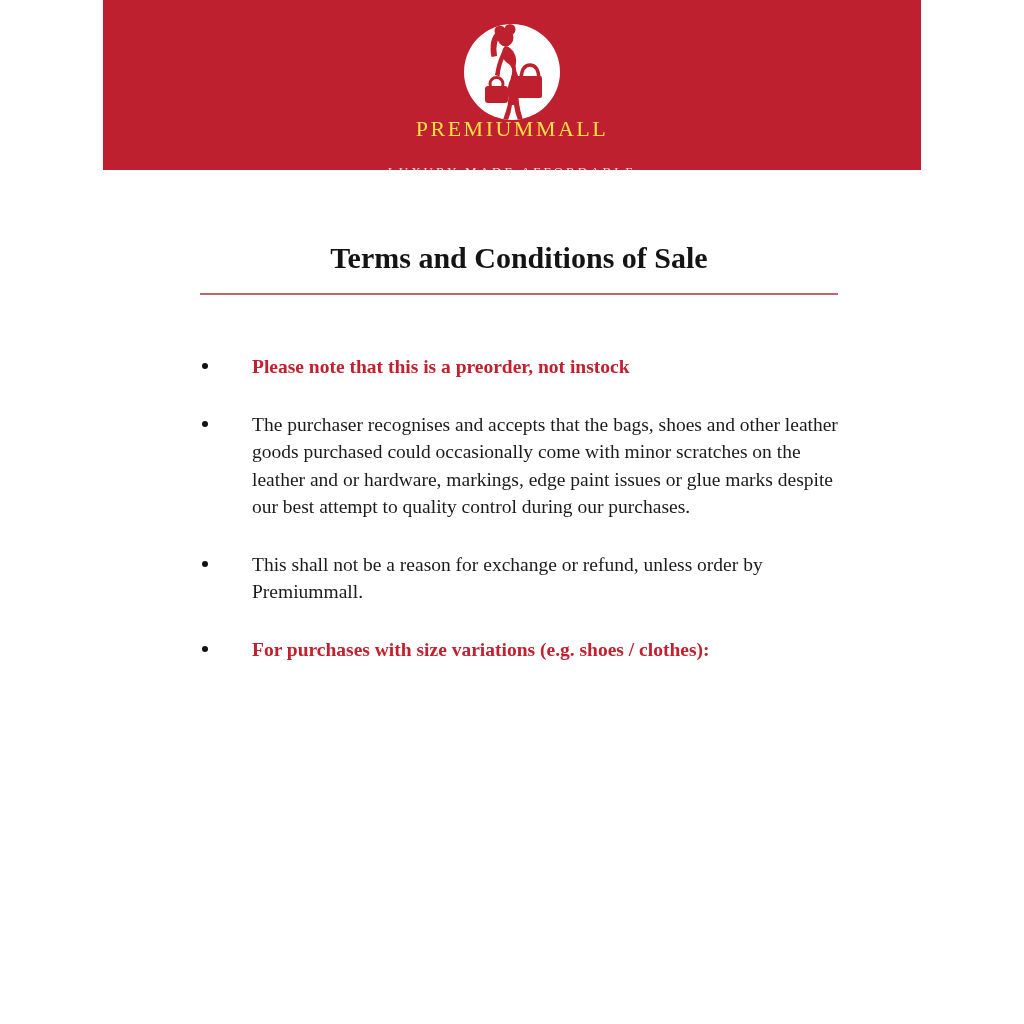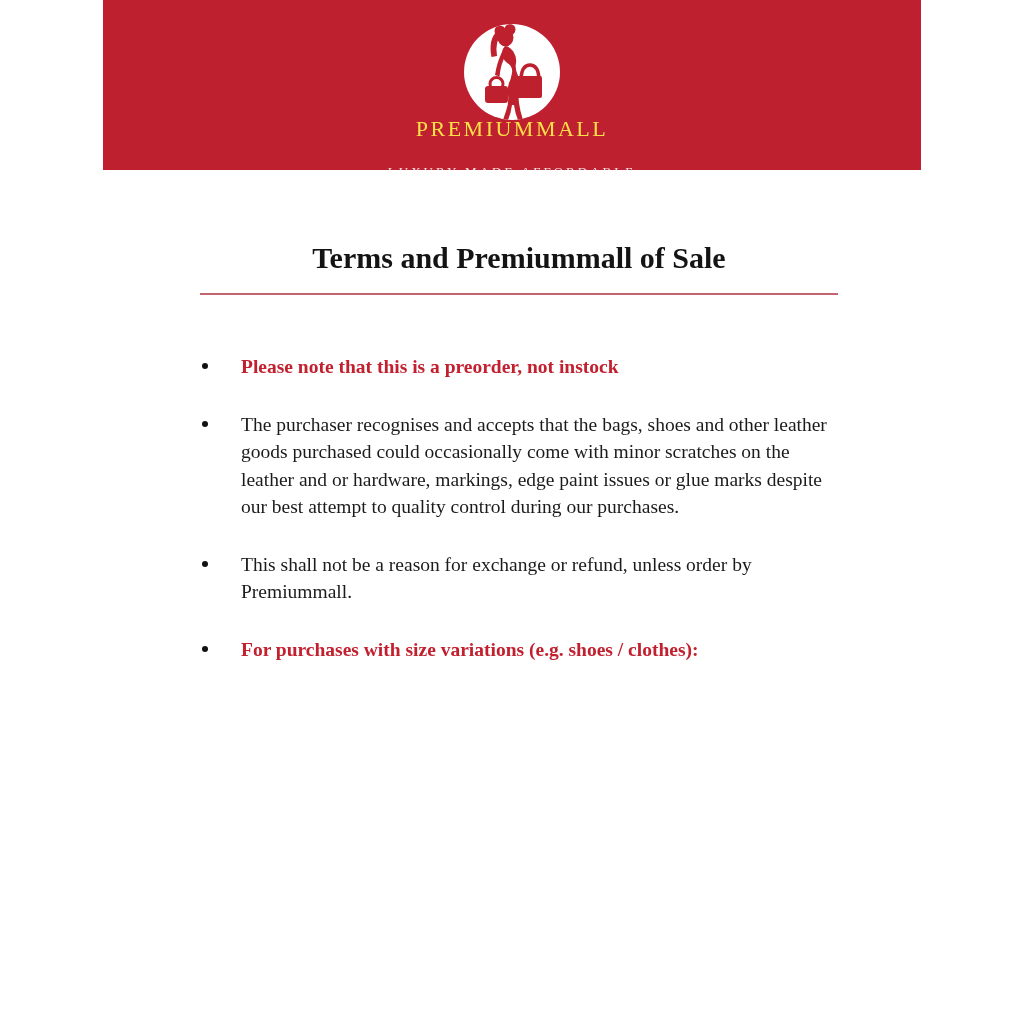--- a/index.html
+++ b/index.html
@@ -16,21 +16,21 @@
     font-size:13px;letter-spacing:3px;font-weight:400;margin-top:20px;}
 
   
   .content{position:absolute;left:200px;top:240px;width:638px;}
   .doc-title{text-align:center;font-size:30px;font-weight:bold;color:#141414;line-height:36px;margin:0;}
   .title-rule{margin-top:17px;height:2px;background:#c4646f;border:none;}
 
   ul.bullets{list-style:none;margin:58px 0 0 0;padding:0;}
   ul.bullets li{display:flex;align-items:flex-start;margin-bottom:30px;}
   .dot{flex:none;width:6px;height:6px;border-radius:50%;background:#111;margin:10px 0 0 2px;}
-  .bullet-text{margin-left:33px;font-size:19.5px;line-height:27.5px;color:#1b1b1b;flex:1;}
+  .bullet-text{margin-left:44px;font-size:19.5px;line-height:27.5px;color:#1b1b1b;flex:1;}
   .lead{display:block;color:#c2202f;font-weight:bold;}
   .lead:empty{display:none;}
   .body-txt{white-space:pre-line;}
 </style>
 </head>
 <body>
 
 <div class="banner">
   <div class="logo-circle">
     <svg viewBox="0 0 96 96">
@@ -62,21 +62,21 @@
 
       <path d="M57,54 Q58,41 66,41 Q74,41 75,54" fill="none" stroke="#be202d" stroke-width="3.5"></path>
       <rect x="52" y="52" width="26" height="22" rx="2" fill="#be202d"></rect>
     </svg>
   </div>
   <div class="brand">PREMIUMMALL</div>
   <div class="tagline">LUXURY MADE AFFORDABLE</div>
 </div>
 
 <div class="content">
-  <h1 class="doc-title">Terms and Premiummall of Sale</h1>
+  <h1 class="doc-title">Terms and Conditions of Sale</h1>
   <div class="title-rule"></div>
 
   <ul class="bullets">
     <li>
       <span class="dot"></span>
       <span class="bullet-text">
         <span class="lead">Please note that this is a preorder, not instock</span>
         <span class="body-txt"></span>
       </span>
     </li>

